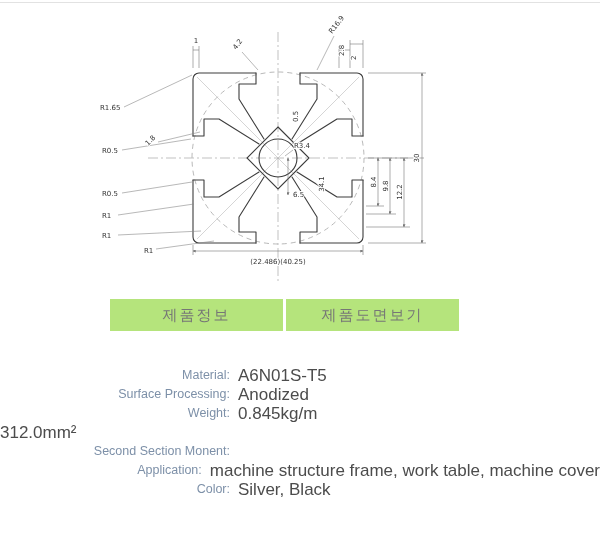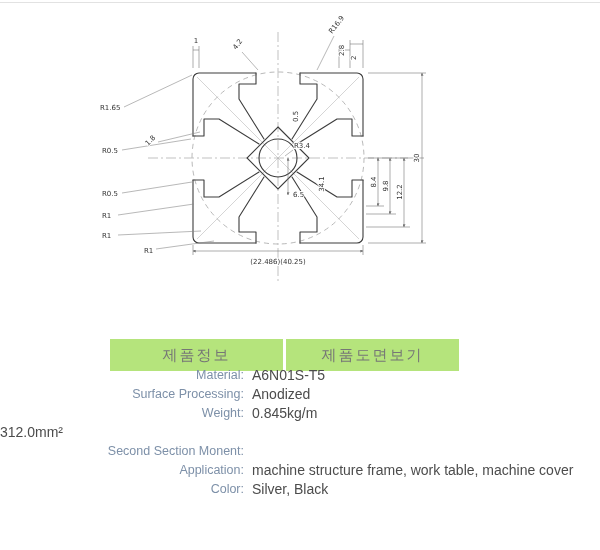--- a/index.html
+++ b/index.html
@@ -5,26 +5,26 @@
   html,body{margin:0;padding:0;background:#ffffff;}
   .page{position:relative;width:600px;height:550px;background:#fff;
         font-family:"Liberation Sans","DejaVu Sans",sans-serif;overflow:hidden;}
   .top-rule{position:absolute;top:2px;left:0;width:600px;border-top:1px solid #e2e2e2;}
   .drawing{position:absolute;left:88px;top:6px;width:372px;height:292px;}
   .dim{font-size:7px;fill:#333;stroke:#fff;stroke-width:2px;paint-order:stroke;
        font-family:"DejaVu Sans",sans-serif;}
   .tabs{position:absolute;left:110px;top:299px;display:flex;gap:3px;}
   .tab{width:173px;height:32px;background:#b5e47c;border:none;color:#767676;
        font-size:15px;letter-spacing:2px;font-family:inherit;cursor:pointer;
-       display:flex;align-items:center;justify-content:center;margin-top:40px;}
+       display:flex;align-items:center;justify-content:center;}
   .specs{position:absolute;left:0;top:366px;width:600px;}
   .spec-row{display:flex;line-height:19px;}
   .spec-label{width:230px;text-align:right;padding-right:8px;color:#7d90a8;
-              font-size:12.5px;white-space:nowrap;padding-left:14px;}
-  .spec-value{color:#4c4c4c;font-size:14px;white-space:nowrap;}
+              font-size:12.5px;white-space:nowrap;}
+  .spec-value{color:#4c4c4c;font-size:17px;white-space:nowrap;}
 </style>
 </head>
 <body>
 
 <div class="page">
   <div class="top-rule"></div>
 
   <div class="drawing">
     <svg width="372" height="292" viewBox="0 0 372 292">
       <defs>

